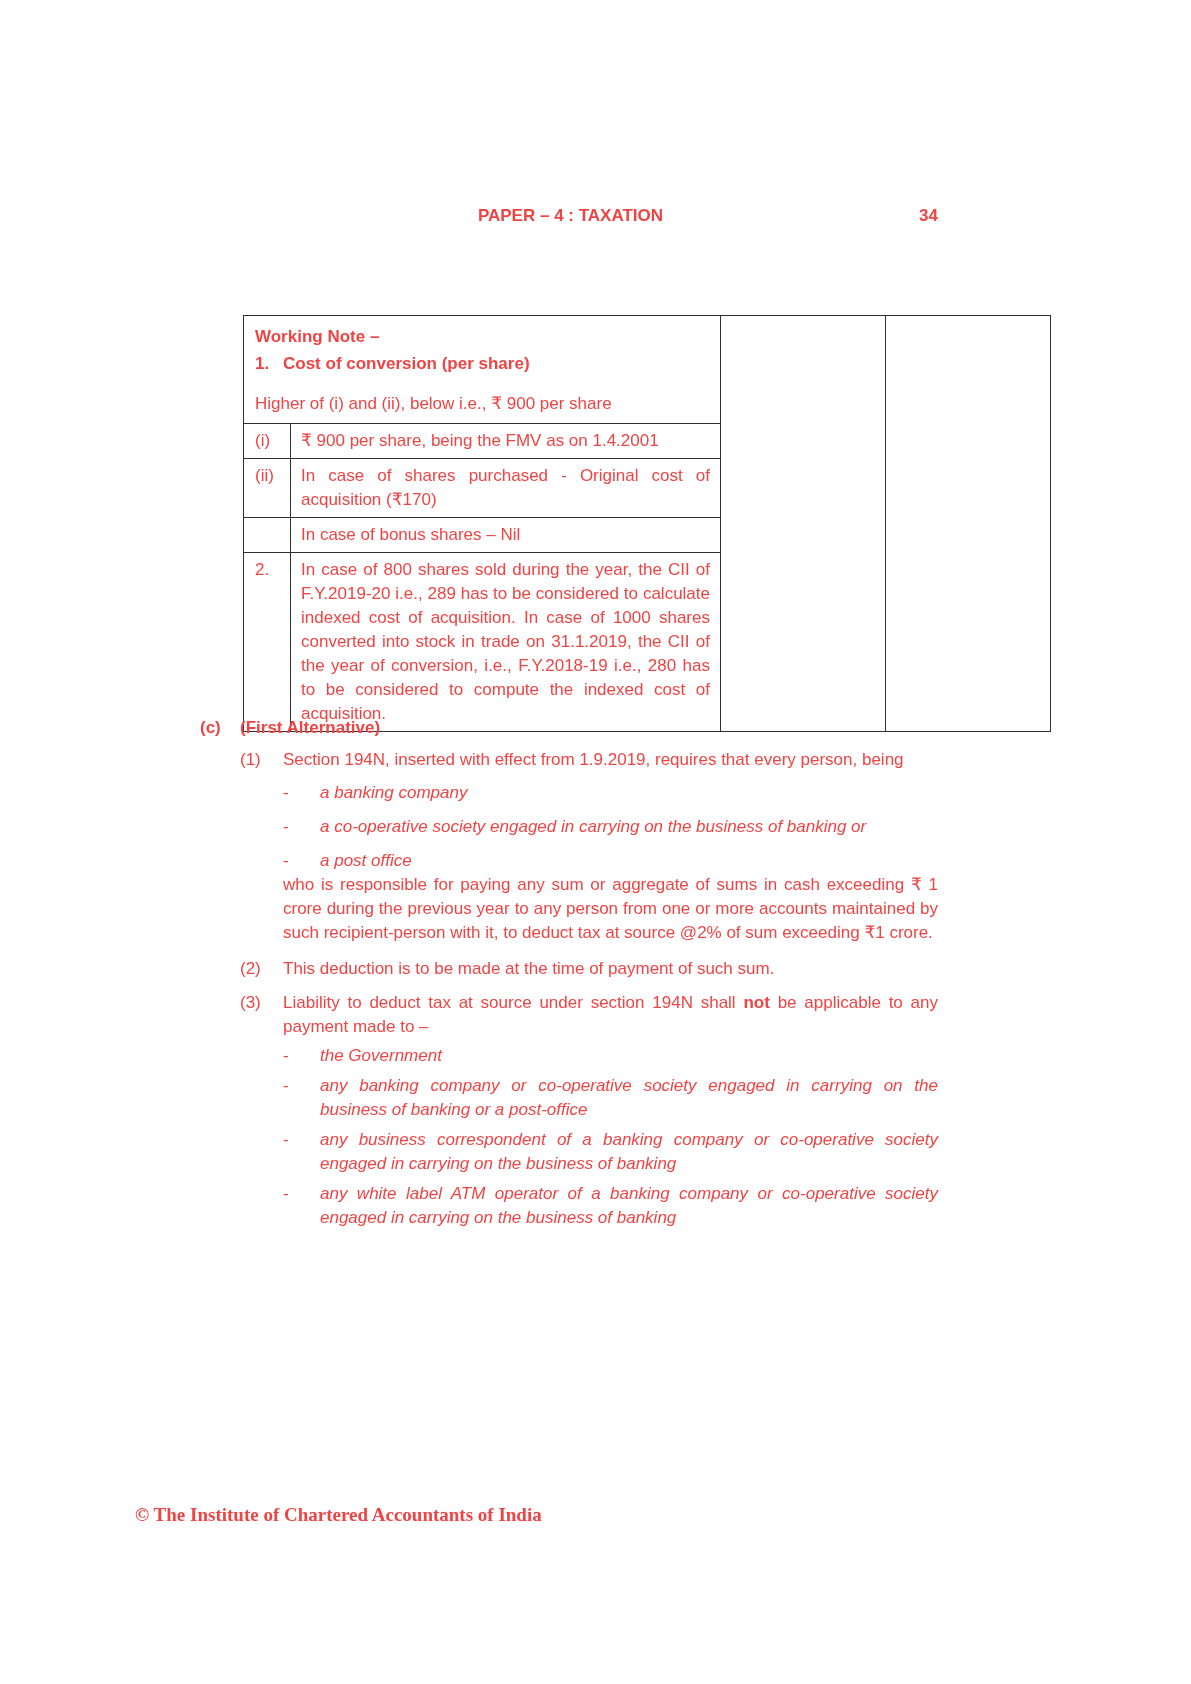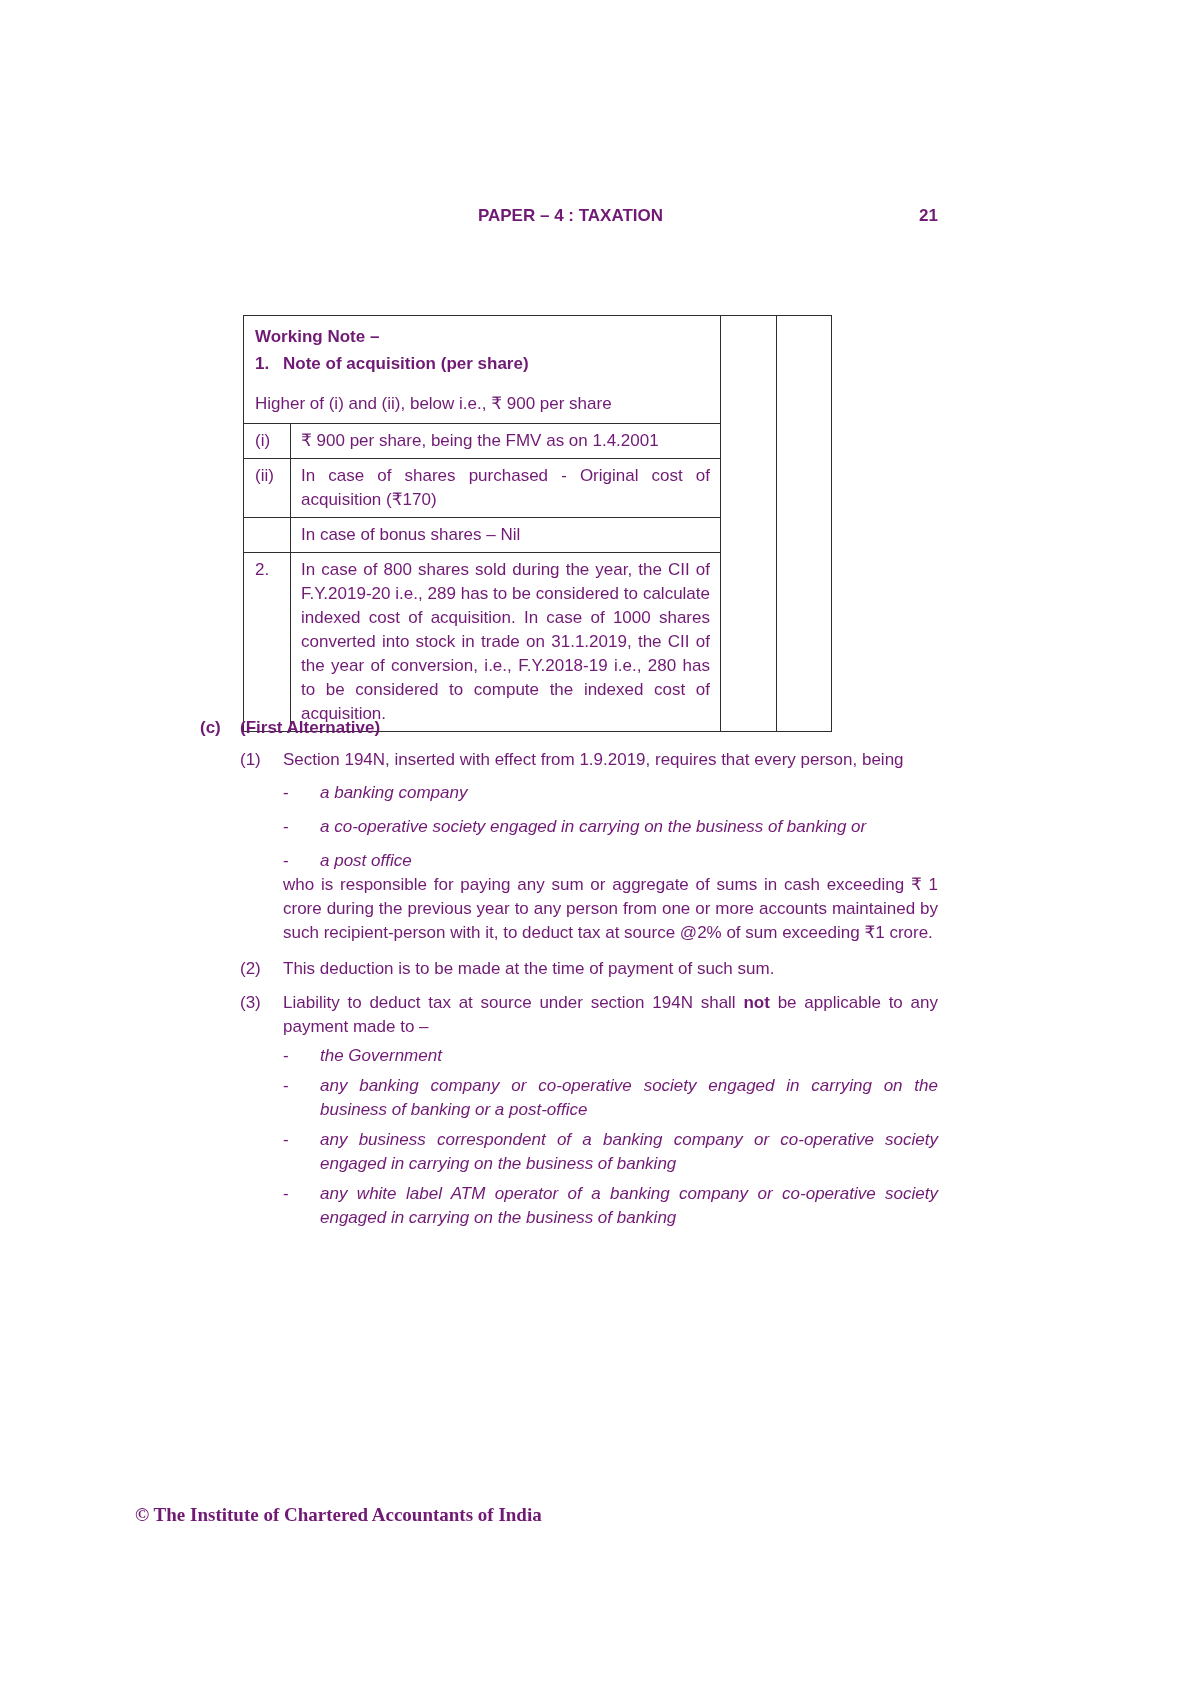--- a/index.html
+++ b/index.html
@@ -5,37 +5,37 @@
   * { margin: 0; padding: 0; box-sizing: border-box; }
   html, body { background: #ffffff; }
   .page {
     position: relative;
     width: 1191px;
     height: 1684px;
     background: #ffffff;
     font-family: "Liberation Sans", "DejaVu Sans", sans-serif;
     font-size: 17px;
     line-height: 24px;
-    color: #701a75;
+    color: #ef4444;
     margin: 0 auto;
     overflow: hidden;
   }
   .bold { font-weight: 700; }
 
   
   .page-header { position: absolute; top: 204px; left: 203px; width: 735px; }
   .page-title { text-align: center; font-weight: 700; }
   .page-number { position: absolute; right: 0; top: 0; font-weight: 700; }
 
   
   .wn-table {
     position: absolute;
     top: 315px;
     left: 243px;
-    width: 589px;
+    width: 808px;
     display: flex;
     border: 1px solid #2e2e2e;
     background: #ffffff;
   }
   .wn-main { width: 477px; border-right: 1px solid #2e2e2e; display: flex; flex-direction: column; }
   .wn-col { flex: 1; }
   .wn-col.second { border-left: 1px solid #2e2e2e; }
 
   .wn-top { padding: 9px 11px 7px 11px; }
   .wn-item-heading { margin-top: 3px; display: flex; }
@@ -83,30 +83,30 @@
     font-size: 19px;
   }
 </style>
 </head>
 <body>
 
 <div class="page">
 
   <header class="page-header">
     <div class="page-title">PAPER – 4 : TAXATION</div>
-    <div class="page-number">21</div>
+    <div class="page-number">34</div>
   </header>
 
   <div class="wn-table">
     <div class="wn-main">
       <div class="wn-top">
         <div class="bold">Working Note –</div>
         <div class="wn-item-heading bold">
           <span class="wn-num">1.</span>
-          <span>Note of acquisition (per share)</span>
+          <span>Cost of conversion (per share)</span>
         </div>
         <div class="wn-intro">Higher of (i) and (ii), below i.e., ₹ 900 per share</div>
       </div>
       <div class="wn-rows">
         <div class="wn-row">
           <div class="wn-row-label">(i)</div>
           <div class="wn-row-text">₹ 900 per share, being the FMV as on 1.4.2001</div>
         </div>
         <div class="wn-row">
           <div class="wn-row-label">(ii)</div>

